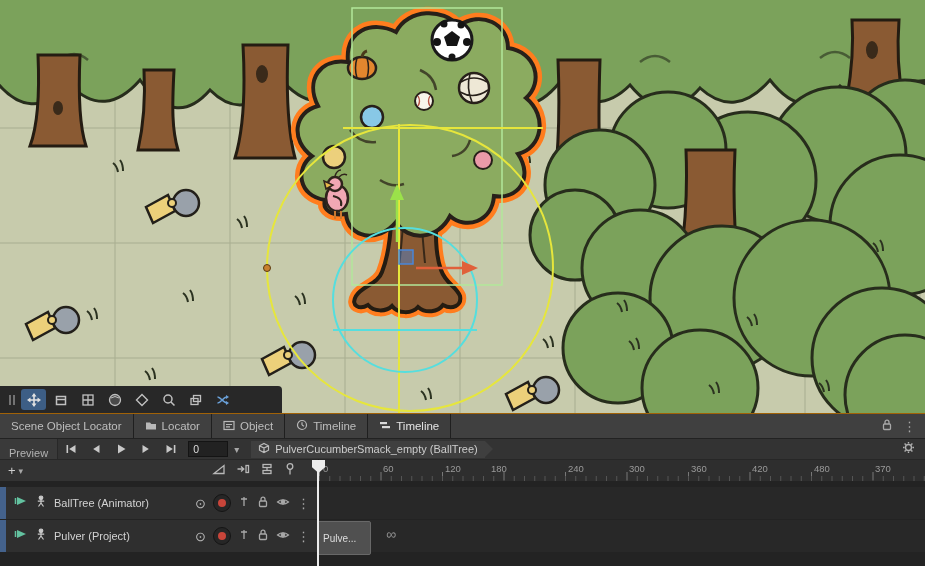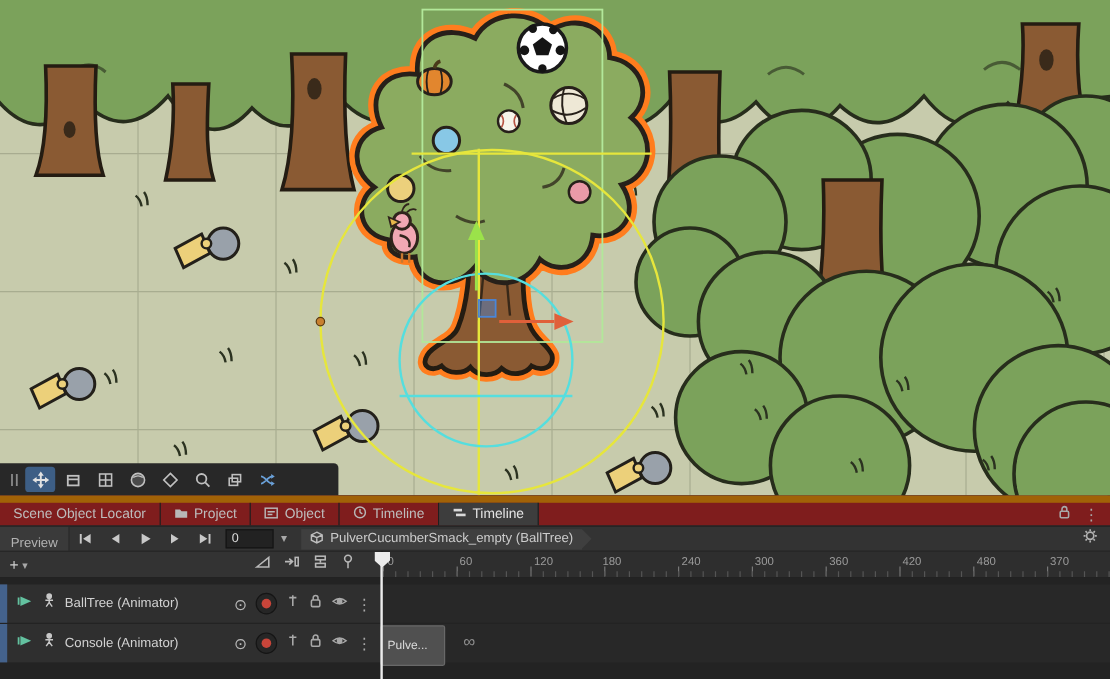--- a/index.html
+++ b/index.html
@@ -19,21 +19,21 @@
     background:#282828; border-radius:0 4px 0 0;
     display:flex; align-items:center; gap:2px; padding:0 5px; box-sizing:border-box;
   }
   .tool { width:25px; height:21px; display:flex; align-items:center; justify-content:center; border-radius:3px; }
   .tool.selected { background:#3d5e85; }
   .tool.grip { width:14px; }
 
   
   .tabbar {
     position:absolute; left:0; top:413px; width:925px; height:25px;
-    background:#7f1d1d; border-top:6px solid #a16207; box-sizing:border-box;
+    background:#404040; border-top:1px solid #a16207; box-sizing:border-box;
     display:flex; align-items:stretch;
   }
   .tab {
     display:flex; align-items:center; gap:5px; padding:0 11px;
     color:#bdbdbd; font-size:11.5px; border-right:1px solid #1f1f1f; white-space:nowrap;
   }
   .tab.active { background:#3d3d3d; color:#e4e4e4;align-items:center; }
   .tabbar-right { margin-left:auto; display:flex; align-items:center; gap:10px; padding-right:9px; }
   .kebab { color:#a8a8a8; font-size:13px; line-height:1; }
 
@@ -340,21 +340,21 @@
 </div>
 
 <div class="tabbar">
   <div class="tab">
     <span>Scene Object Locator</span>
   </div>
   <div class="tab">
     <span><svg width="12" height="11">
           <path d="M1,2.5 H5 L6.3,4 H11 V9.5 H1 Z" fill="#b8b8b8"></path>
         </svg></span>
-    <span>Project</span>
+    <span>Locator</span>
   </div>
   <div class="tab">
     <span><svg width="12" height="11" fill="none" stroke="#b8b8b8" stroke-width="1.2">
           <rect x="1" y="1.5" width="10" height="8"></rect>
           <path d="M3,4.5 H9 M3,6.8 H7"></path>
         </svg></span>
     <span>Object</span>
   </div>
   <div class="tab">
     <span><svg width="12" height="12" fill="none" stroke="#b8b8b8" stroke-width="1.2">
@@ -458,21 +458,21 @@
 </div>
 
 <div class="ruler">
   <svg width="607" height="22">
     <line x1="0" y1="17" x2="607" y2="17" stroke="#787878" stroke-width="8" stroke-dasharray="1 60.5"></line>
     <line x1="0" y1="19.5" x2="607" y2="19.5" stroke="#555555" stroke-width="5" stroke-dasharray="1 9.25"></line>
   </svg>
   <span class="tick-label" style="left:4px">0</span>
   <span class="tick-label" style="left:64px">60</span>
   <span class="tick-label" style="left:126px">120</span>
-  <span class="tick-label" style="left:183px">180</span>
+  <span class="tick-label" style="left:172px">180</span>
   <span class="tick-label" style="left:249px">240</span>
   <span class="tick-label" style="left:310px">300</span>
   <span class="tick-label" style="left:372px">360</span>
   <span class="tick-label" style="left:433px">420</span>
   <span class="tick-label" style="left:495px">480</span>
   <span class="tick-label" style="left:556px">370</span>
 </div>
 
 <div class="lower-bg"></div>
 
@@ -510,21 +510,21 @@
 <div class="track-row row2">
   <div class="track-header">
     <span><svg width="14" height="14">
           <polygon points="3,3 12,7 3,11" fill="#63c2a0"></polygon>
           <path d="M1.5,4 V10" stroke="#63c2a0" stroke-width="1.5"></path>
         </svg></span>
     <span><svg width="12" height="13" fill="none" stroke="#c8c8c8" stroke-width="1.2">
           <circle cx="6" cy="2.8" r="1.8" fill="#c8c8c8"></circle>
           <path d="M6,5 V8 M2.8,6.2 H9.2 M6,8 L3.5,11.5 M6,8 L8.5,11.5"></path>
         </svg></span>
-    <span class="track-label">Console (Animator)</span>
+    <span class="track-label">Pulver (Project)</span>
     <span class="target">⊙</span>
     <span class="rec">
         <span class="rec-dot"></span>
       </span>
     <span><svg width="12" height="13" fill="none" stroke="#a8a8a8" stroke-width="1.3">
           <path d="M6,2 V11 M3,4 H9"></path>
         </svg></span>
     <span><svg width="12" height="13" fill="none" stroke="#a8a8a8" stroke-width="1.3">
           <rect x="2.5" y="6" width="7" height="5.5" rx="1"></rect>
           <path d="M4,6 V4.2 a2,2 0 0 1 4,0 V6"></path>

